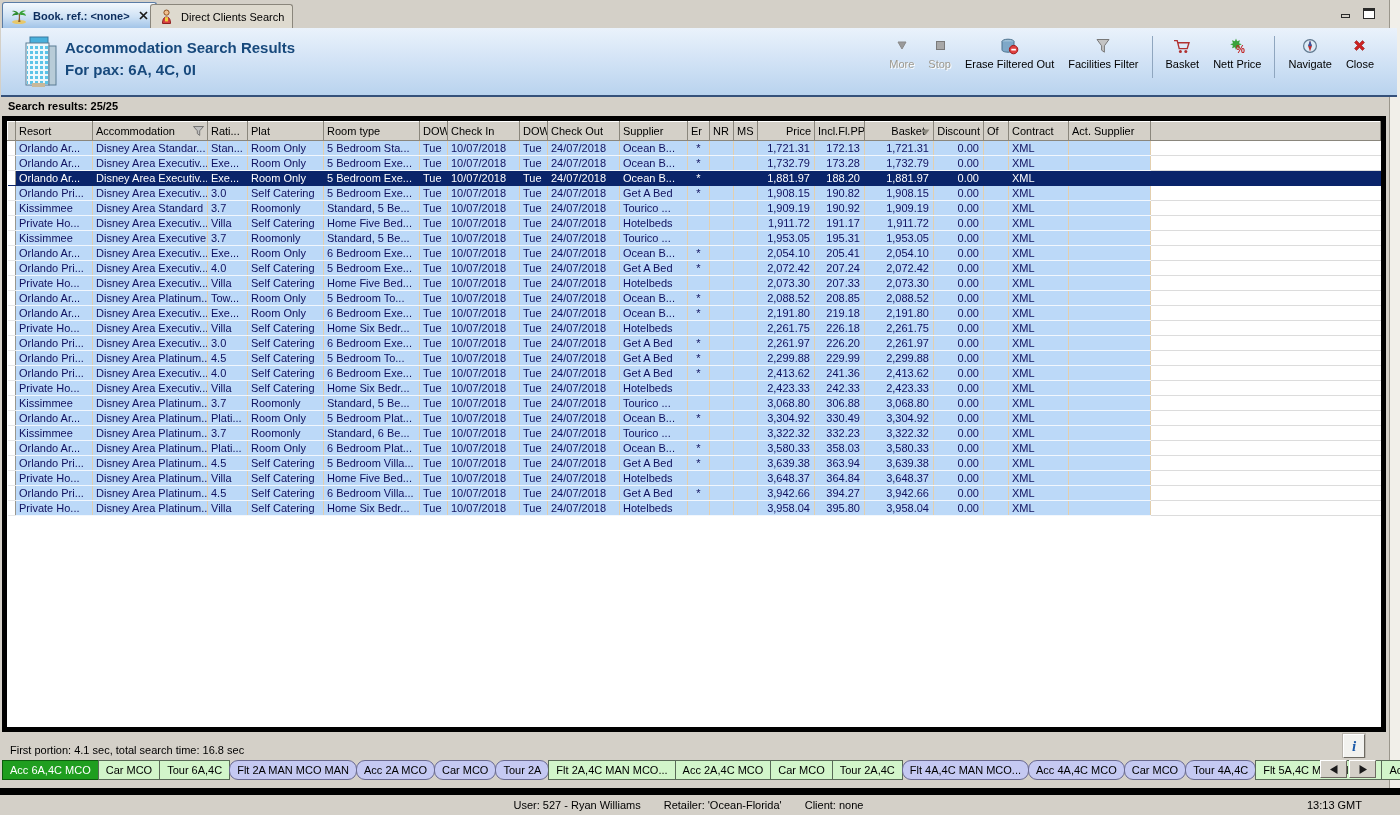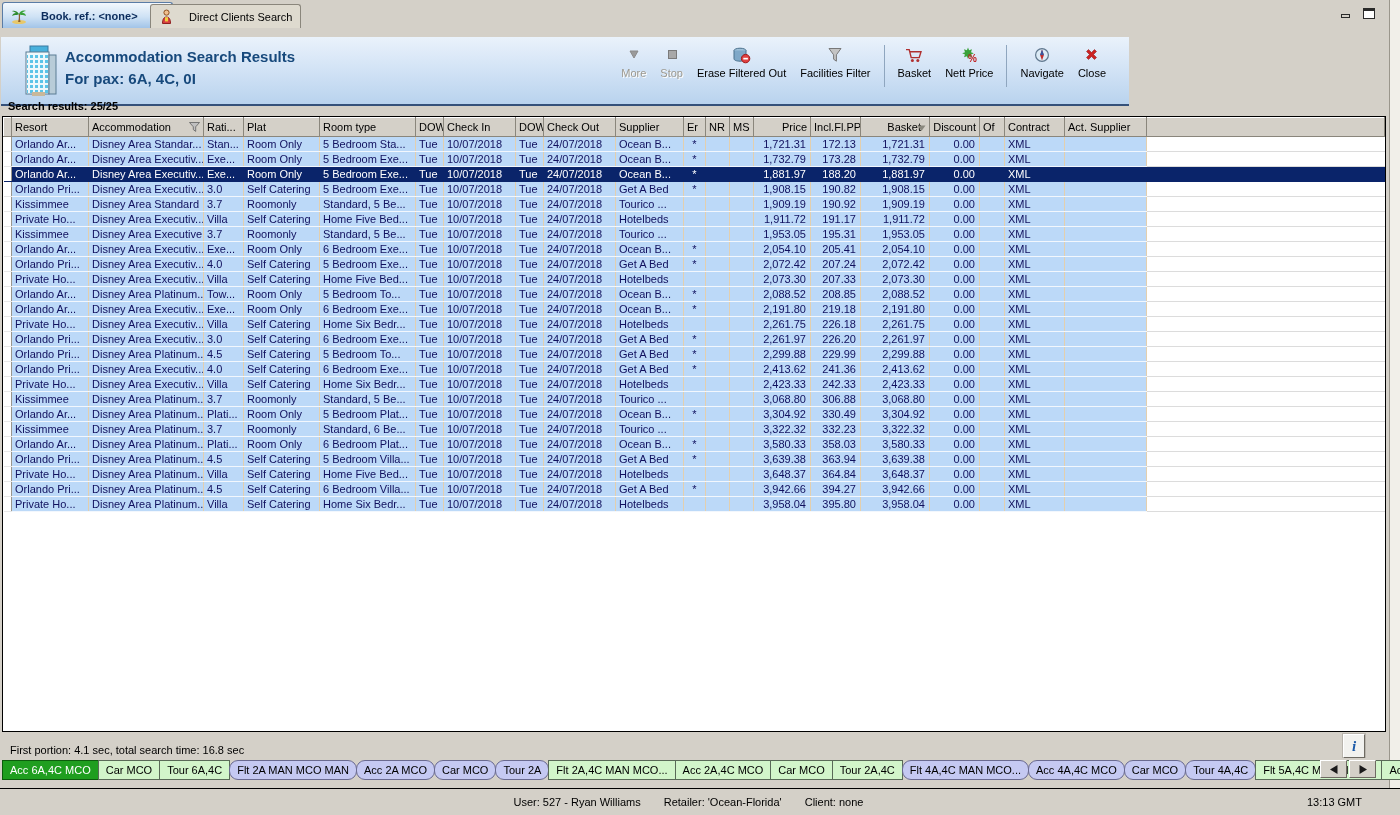--- a/index.html
+++ b/index.html
@@ -3,48 +3,48 @@
 <meta charset="utf-8">
 <style>
   * { box-sizing: border-box; margin: 0; padding: 0; }
   html,body { width:1400px; height:815px; overflow:hidden; }
   body { font-family:"Liberation Sans", sans-serif; font-size:11px; background:#f1efe9; position:relative; color:#000; }
 
   .app { position:absolute; left:0; top:0; width:1390px; height:788px; background:#d4d0c8; border-right:1px solid #9a968c; }
 
   
   .tabstrip { position:absolute; left:0; top:0; width:100%; height:28px; background:#d4d0c8; }
-  .doc-tab { position:absolute; top:4px; height:24px; display:flex; align-items:center; gap:13px; padding:0 8px; border:1px solid #8a867c; border-bottom:none; border-radius:3px 3px 0 0; background:#dedacf; cursor:default; }
+  .doc-tab { position:absolute; top:4px; height:24px; display:flex; align-items:center; gap:5px; padding:0 8px; border:1px solid #8a867c; border-bottom:none; border-radius:3px 3px 0 0; background:#dedacf; cursor:default; }
   .doc-tab.active { top:2px; height:26px; background:linear-gradient(180deg,#f3f8fd 0%,#cfe2f5 55%,#a2c4e8 100%); border-color:#5a7ca6; color:#0c2c5c; font-weight:bold; }
   .doc-tab .tico { width:17px; height:16px; display:inline-block; }
   .tab-close { margin-left:4px; cursor:pointer; display:inline-flex; }
   .winbtns { position:absolute; right:12px; top:6px; display:flex; gap:6px; }
   .winbtn { width:17px; height:14px; background:#d4d0c8; display:flex; align-items:flex-end; justify-content:center; cursor:pointer; }
   .glyph-min { width:9px; height:4px; border:1px solid #2a2a2a; margin-bottom:2px; }
   .glyph-max { width:12px; height:11px; border:1px solid #2a2a2a; border-top-width:3px; margin-bottom:1px; background:#fff; }
 
   
-  .band { position:absolute; left:1px; top:37px; width:1128px; height:69px; background:linear-gradient(180deg,#eaf2fb 0%,#d4e4f6 45%,#b9d3ee 100%); border-bottom:2px solid #35517a; }
+  .band { position:absolute; left:1px; top:28px; width:1396px; height:69px; background:linear-gradient(180deg,#eaf2fb 0%,#d4e4f6 45%,#b9d3ee 100%); border-bottom:2px solid #35517a; }
   .band-icon { position:absolute; left:18px; top:7px; width:44px; height:54px; }
   .band-titles { position:absolute; left:64px; top:9px; color:#17497c; font-size:15px; font-weight:bold; line-height:22px; }
 
   
   .toolbar { position:absolute; right:16px; top:6px; display:flex; align-items:flex-start; }
   .tbtn { display:flex; flex-direction:column; align-items:center; padding:3px 7px 2px; min-width:36px; cursor:pointer; }
   .tbtn .ticon { height:18px; display:flex; align-items:center; }
   .tbtn .tlabel { margin-top:3px; white-space:nowrap; }
   .tbtn.disabled { cursor:default; }
   .tbtn.disabled .tlabel { color:#9d998f; text-shadow:1px 1px 0 #ffffff; }
   .tsep { width:1px; background:#8fa6bf; height:42px; margin:2px 6px 0; }
 
   
   .searchlabel { position:absolute; left:8px; top:100px; font-weight:bold;text-align:right; }
 
   
-  .grid-area { position:absolute; left:2px; top:116px; width:1384px; height:616px; background:#ffffff; border:1px solid #000000; overflow:hidden; }
+  .grid-area { position:absolute; left:2px; top:116px; width:1384px; height:616px; background:#ffffff; border:5px solid #000000; overflow:hidden; }
   table.grid { border-collapse:collapse; table-layout:fixed; width:100%; }
   .grid th { background:#d4d0c8; font-weight:normal; text-align:left; height:19px; padding:1px 3px; border-top:1px solid #ffffff; border-left:1px solid #ffffff; border-right:1px solid #8a867c; border-bottom:1px solid #8a867c; white-space:nowrap; overflow:hidden; cursor:default; position:relative; }
   .grid th.num { text-align:right; }
   .grid th .hicon { position:absolute; right:3px; top:4px; }
   .grid th.icon-pad { padding-right:8px; }
   .grid td { height:15px; padding:0 3px; background:#bcd9f8; border-right:1px solid #e3cfae; border-bottom:1px solid #f2f7fd; white-space:nowrap; overflow:hidden; color:#10105e; cursor:default; }
   .grid td.num { text-align:right; padding-right:4px; }
   .grid td.center { text-align:center; }
   .grid td.gutter { background:#ffffff; border-right:1px solid #9a968c; border-bottom:1px solid #e8e8e8; }
   .grid td.filler { background:#ffffff; border-right:none; border-bottom:1px solid #dcdcdc; }
@@ -58,21 +58,21 @@
   
   .btabbar { position:absolute; left:2px; top:758px; width:1386px; height:22px; display:flex; align-items:flex-end; background:#d4d0c8; }
   .btab { height:20px; line-height:18px; padding:0 7px; border:1px solid #5a6a58; margin-right:-1px; white-space:nowrap; cursor:pointer; }
   .btab.green { background:#d2f5ca; }
   .btab.blue  { background:#c5c9f2; border-color:#6a6a90;border-radius:9px; }
   .btab.selected { background:#1f9e1f; color:#ffffff; border-color:#0c5c0c; }
   .btab-arrows { position:absolute; right:12px; top:2px; display:flex; gap:2px; }
   .arrow-btn { width:27px; height:18px; background:#d4d0c8; border:1px solid; border-color:#ffffff #6e6a62 #6e6a62 #ffffff; display:flex; align-items:center; justify-content:center; cursor:pointer; }
 
   
-  .statusbar { position:absolute; left:0; top:788px; width:1400px; height:27px; background:#d4d0c8; border-top:1px solid #000000; display:flex; align-items:center; }
+  .statusbar { position:absolute; left:0; top:788px; width:1400px; height:27px; background:#d4d0c8; border-top:7px solid #000000; display:flex; align-items:center; }
   .status-center { flex:1; text-align:center; padding-left:70px; }
   .status-center span { margin:0 10px; }
   .status-time { margin-right:38px; }
 </style>
 </head>
 <body>
 
 <div class="app">
 
   <div class="tabstrip">

